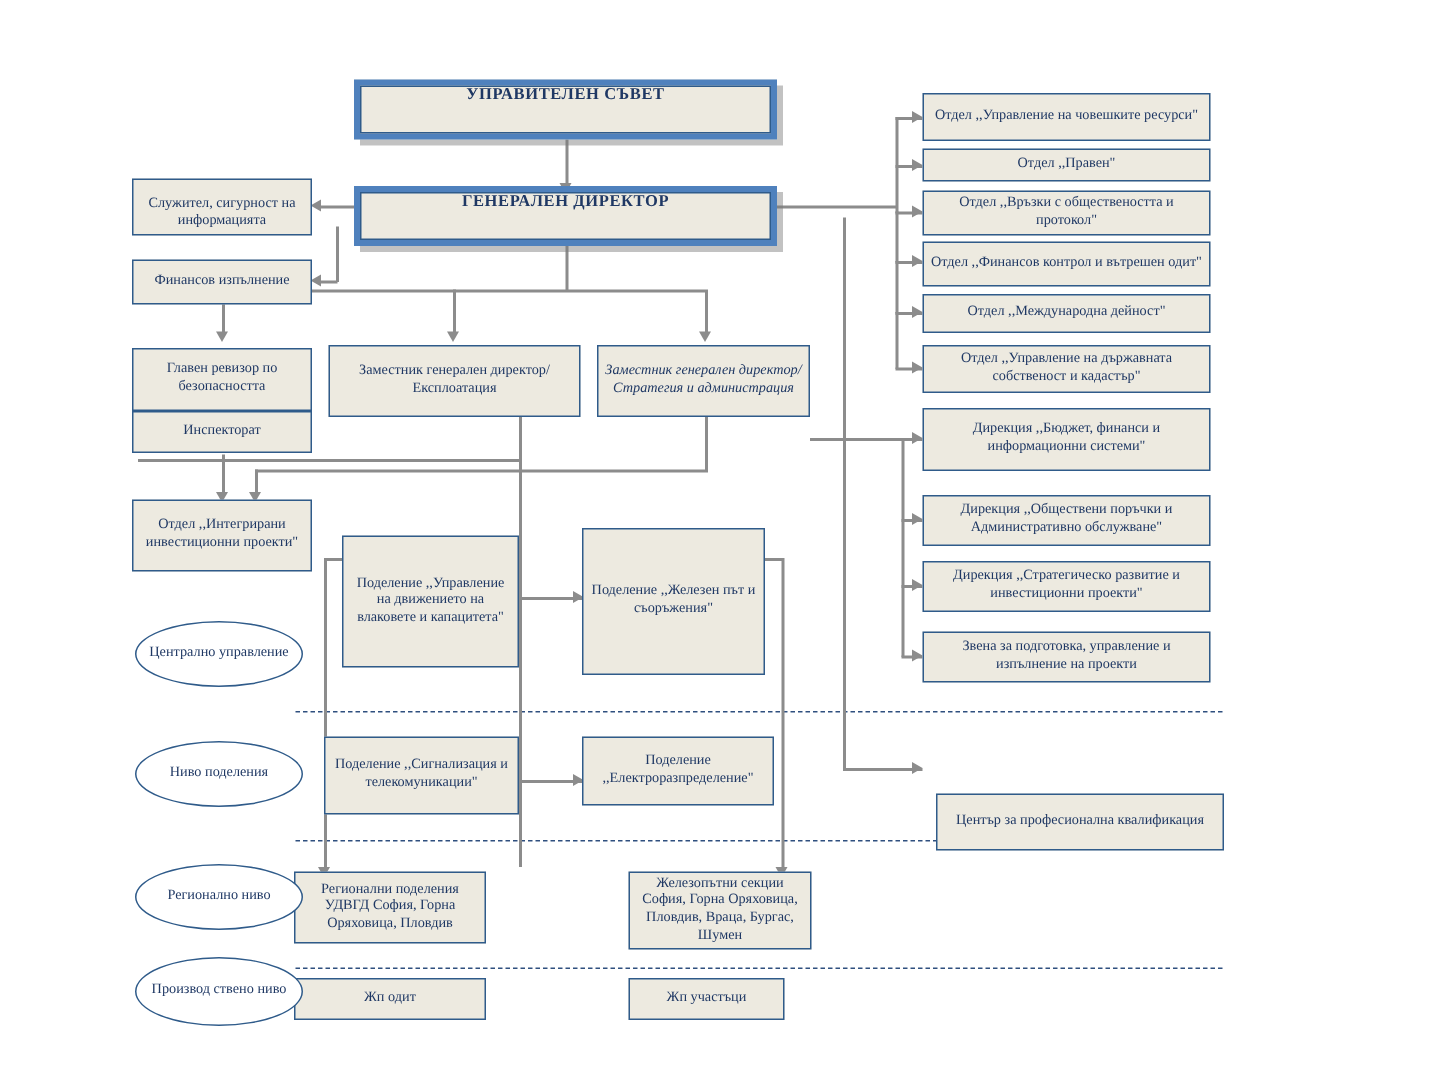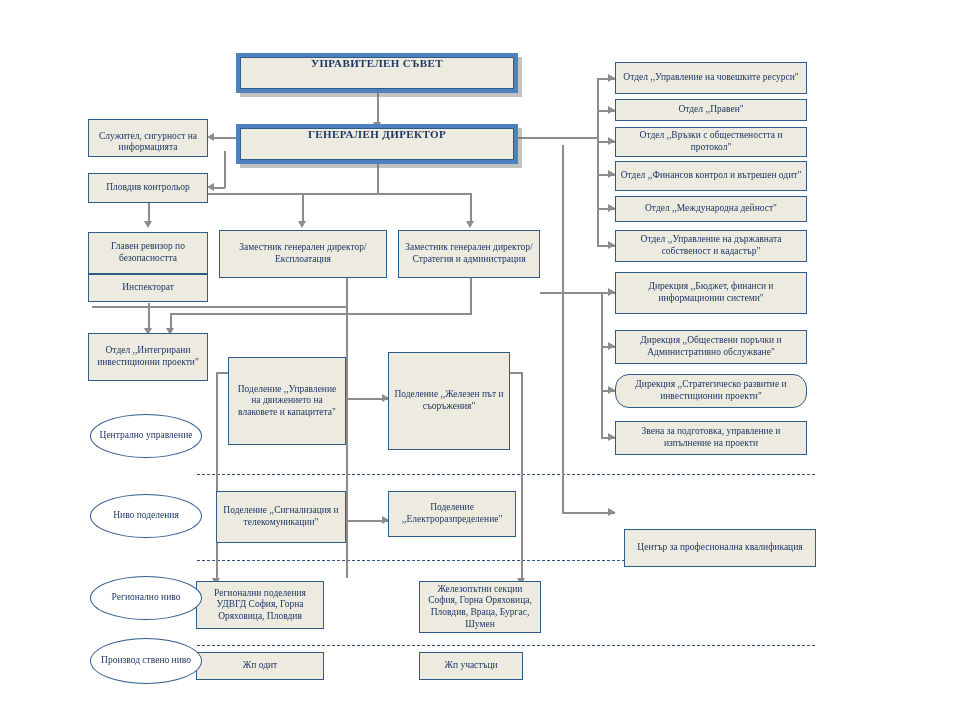--- a/index.html
+++ b/index.html
@@ -135,40 +135,40 @@
 
   <div class="hero" style="left:236px;top:124px;width:282px;height:40px;">
     <span>ГЕНЕРАЛЕН ДИРЕКТОР</span>
   </div>
 
   <div class="box" style="left:88px;top:119px;width:120px;height:38px;align-items:flex-end;">
     <span>Служител, сигурност на информацията</span>
   </div>
 
   <div class="box" style="left:88px;top:173px;width:120px;height:30px;">
-    <span>Пловдив контрольор</span>
+    <span>Финансов изпълнение</span>
   </div>
 
   <div class="box" style="left:88px;top:232px;width:120px;height:42px;">
     <span>Главен ревизор по безопасността</span>
   </div>
 
   <div class="box" style="left:88px;top:274px;width:120px;height:28px;">
     <span>Инспекторат</span>
   </div>
 
   <div class="box" style="left:88px;top:333px;width:120px;height:48px;">
     <span>Отдел ,,Интегрирани инвестиционни проекти"</span>
   </div>
 
   <div class="box" style="left:219px;top:230px;width:168px;height:48px;">
     <span>Заместник генерален директор/ Експлоатация</span>
   </div>
 
-  <div class="box" style="left:398px;top:230px;width:142px;height:48px;">
+  <div class="box" style="left:398px;top:230px;width:142px;height:48px;font-style:italic;">
     <span>Заместник генерален директор/Стратегия и администрация</span>
   </div>
 
   <div class="box" style="left:615px;top:62px;width:192px;height:32px;">
     <span>Отдел ,,Управление на човешките ресурси"</span>
   </div>
 
   <div class="box" style="left:615px;top:99px;width:192px;height:22px;">
     <span>Отдел ,,Правен"</span>
   </div>
@@ -190,21 +190,21 @@
   </div>
 
   <div class="box" style="left:615px;top:272px;width:192px;height:42px;">
     <span>Дирекция ,,Бюджет, финанси и информационни системи"</span>
   </div>
 
   <div class="box" style="left:615px;top:330px;width:192px;height:34px;">
     <span>Дирекция ,,Обществени поръчки и Административно обслужване"</span>
   </div>
 
-  <div class="box" style="left:615px;top:374px;width:192px;height:34px;border-radius:14px;">
+  <div class="box" style="left:615px;top:374px;width:192px;height:34px;">
     <span>Дирекция ,,Стратегическо развитие и инвестиционни проекти"</span>
   </div>
 
   <div class="box" style="left:615px;top:421px;width:192px;height:34px;">
     <span>Звена за подготовка,  управление и изпълнение на проекти</span>
   </div>
 
   <div class="box" style="left:624px;top:493px;width:192px;height:38px;margin-top:36px;">
     <span>Център за професионална квалификация</span>
   </div>

